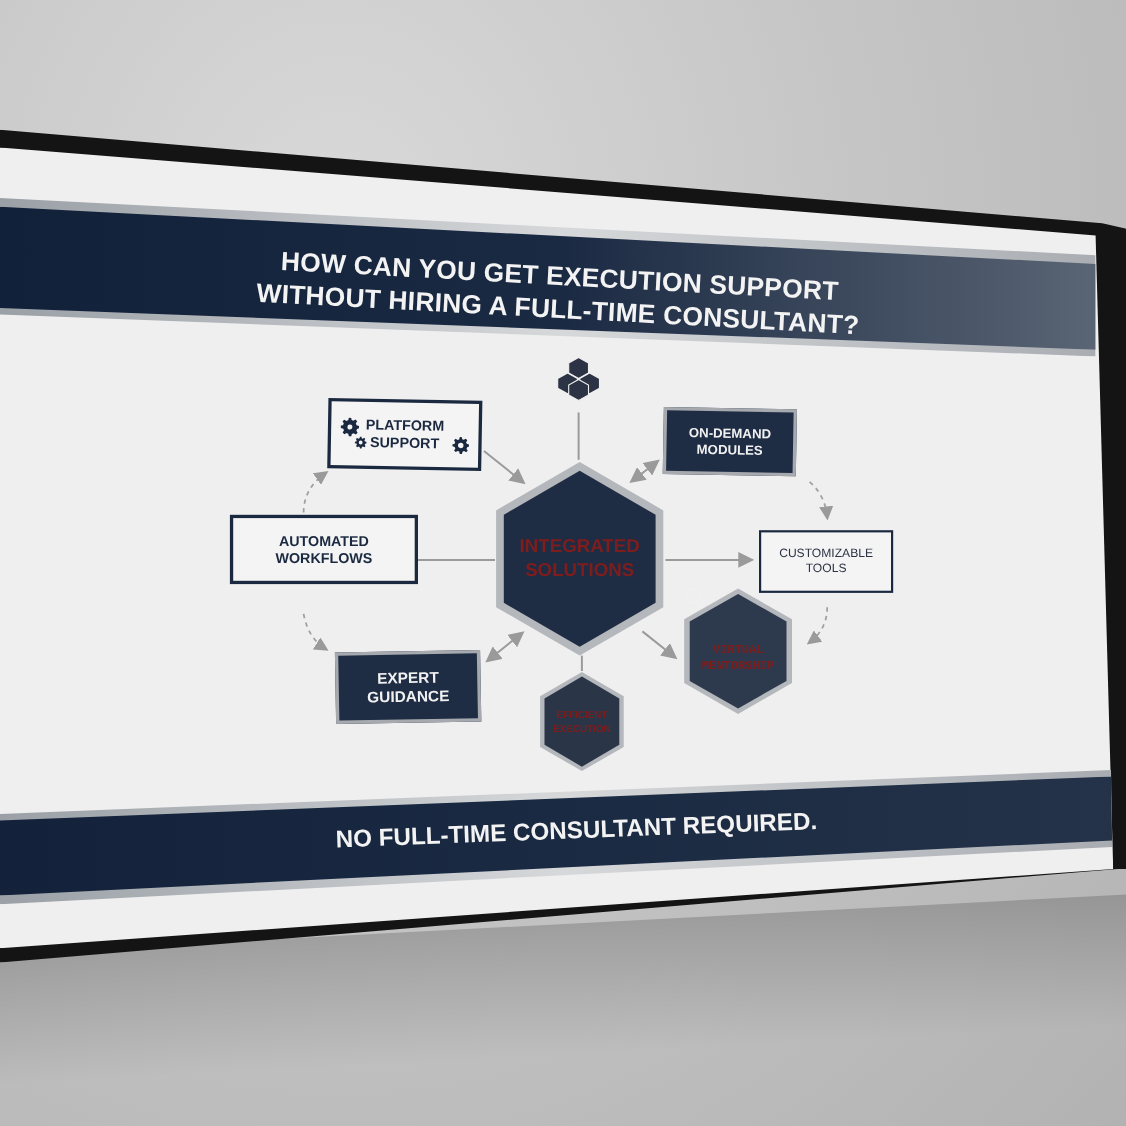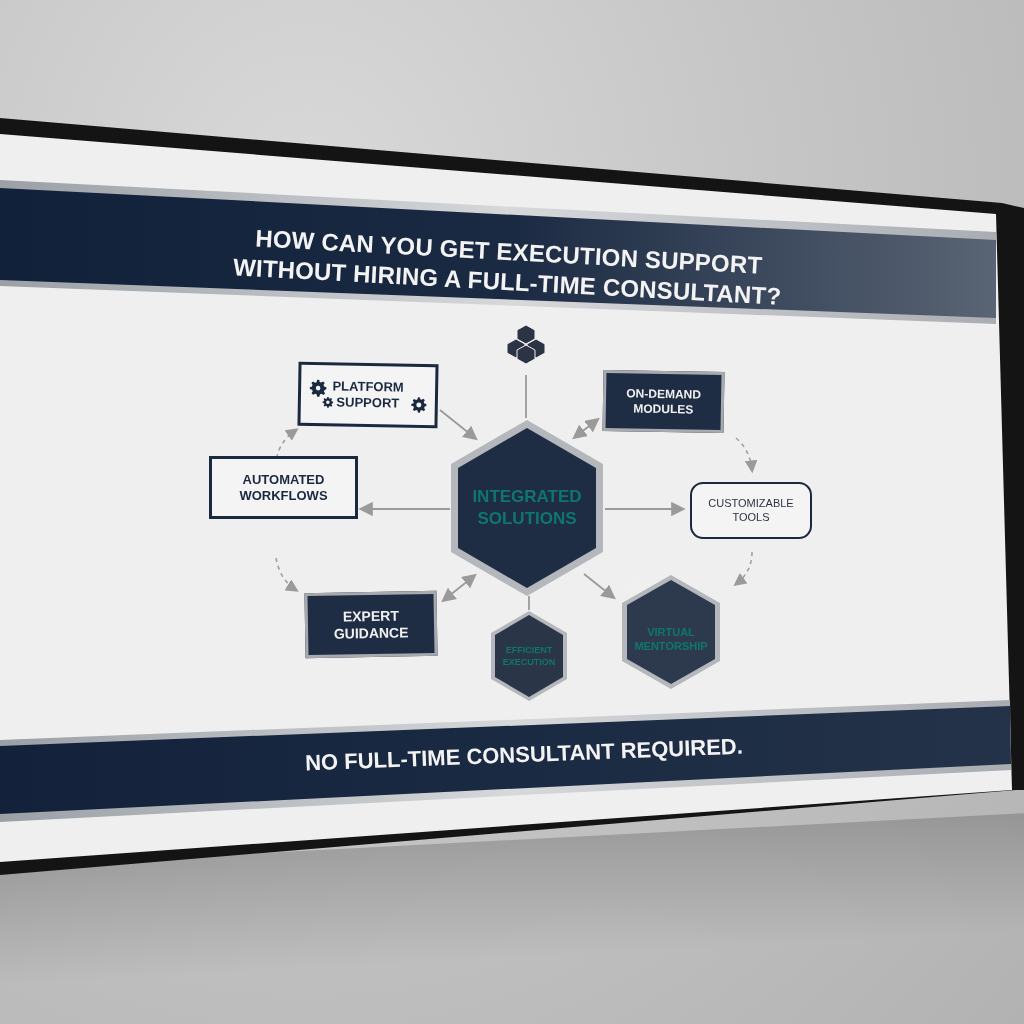--- a/index.html
+++ b/index.html
@@ -60,21 +60,21 @@
   .node { position:absolute; display:flex; align-items:center; justify-content:center;
           text-align:center; font-weight:bold; text-transform:uppercase; box-sizing:border-box; }
   .node.light { background:#f4f4f4; border:3px solid #1b2940; color:#1b2940; }
   .node.dark  { background:#1e2c44; border:3px solid #a6a9ad; color:#f1f1f1; }
   .node .lbl { display:block; line-height:1.2; }
 
   .hex { position:absolute; }
   .hex svg { position:absolute; left:0; top:0; }
   .hex .hex-text { position:absolute; left:0; top:0; width:100%; height:100%;
        display:flex; flex-direction:column; align-items:center; justify-content:center;
-       text-align:center; color:#0f766e; font-weight:bold; text-transform:uppercase; }
+       text-align:center; color:#7f1d1d; font-weight:bold; text-transform:uppercase; }
 
   svg.connectors { position:absolute; left:0; top:0; }
   .gear { display:inline-block; }
 </style>
 </head>
 <body>
 
 <div class="wall-shadow"></div>
 <div class="bezel"></div>
 <div class="screen"></div>
@@ -157,28 +157,28 @@
   </div>
 </div>
 
 <div class="node dark" style="left:603px;top:371px;width:121px;height:61px;font-size:12px;transform:rotate(1deg);">
   <div>
     <span class="lbl">ON-DEMAND</span>
     <span class="lbl">MODULES</span>
   </div>
 </div>
 
-<div class="node light" style="left:209px;top:456px;width:149px;height:63px;font-size:13px;">
+<div class="node light" style="left:209px;top:468px;width:171px;height:63px;font-size:13px;">
   <div>
     <span class="lbl">AUTOMATED</span>
     <span class="lbl">WORKFLOWS</span>
   </div>
 </div>
 
-<div class="node light" style="left:690px;top:482px;width:122px;height:57px;font-size:11px;font-weight:normal;border-width:2px;color:#2c3344;border-radius:13px;">
+<div class="node light" style="left:690px;top:482px;width:122px;height:57px;font-size:11px;font-weight:normal;border-width:2px;color:#2c3344;">
   <div>
     <span class="lbl">CUSTOMIZABLE</span>
     <span class="lbl">TOOLS</span>
   </div>
 </div>
 
 <div class="node dark" style="left:305px;top:592px;width:132px;height:65px;font-size:14px;transform:rotate(-1deg);">
   <div>
     <span class="lbl">EXPERT</span>
     <span class="lbl">GUIDANCE</span>
@@ -200,21 +200,21 @@
   <svg width="78" height="92" viewBox="0 0 78 92">
     <polygon points="39,1 77,23 77,69 39,91 1,69 1,23" fill="#b4b7bb"></polygon>
     <polygon points="39,5 73,25 73,67 39,87 5,67 5,25" fill="#2a3547"></polygon>
   </svg>
   <div class="hex-text" style="font-size:9px;line-height:12px;">
     <span>EFFICIENT</span>
     <span>EXECUTION</span>
   </div>
 </div>
 
-<div class="hex" style="left:621px;top:574px;width:100px;height:116px;">
+<div class="hex" style="left:621px;top:534px;width:100px;height:116px;font-family:Liberation Mono, monospace;">
   <svg width="100" height="116" viewBox="0 0 100 116">
     <polygon points="50,1 99,29 99,87 50,115 1,87 1,29" fill="#b4b7bb"></polygon>
     <polygon points="50,6 94,31 94,85 50,110 6,85 6,31" fill="#2d3a4d"></polygon>
   </svg>
   <div class="hex-text" style="font-size:11px;line-height:14px;padding-top:10px;box-sizing:border-box;">
     <span style="display:block;margin-bottom:4px;">
       <svg width="22" height="18" viewBox="0 0 22 18">
         <path d="M3,8 a7,6 0 1,1 4,5 l-3,3 1,-4 z" fill="none" stroke="#f1f1f1" stroke-width="1.3"></path>
         <path d="M19,10 a6,5 0 0,1 -5,6 l3,2 -1,-3" fill="none" stroke="#f1f1f1" stroke-width="1.3"></path>
         <circle cx="8" cy="8" r="0.9" fill="#f1f1f1"></circle>

